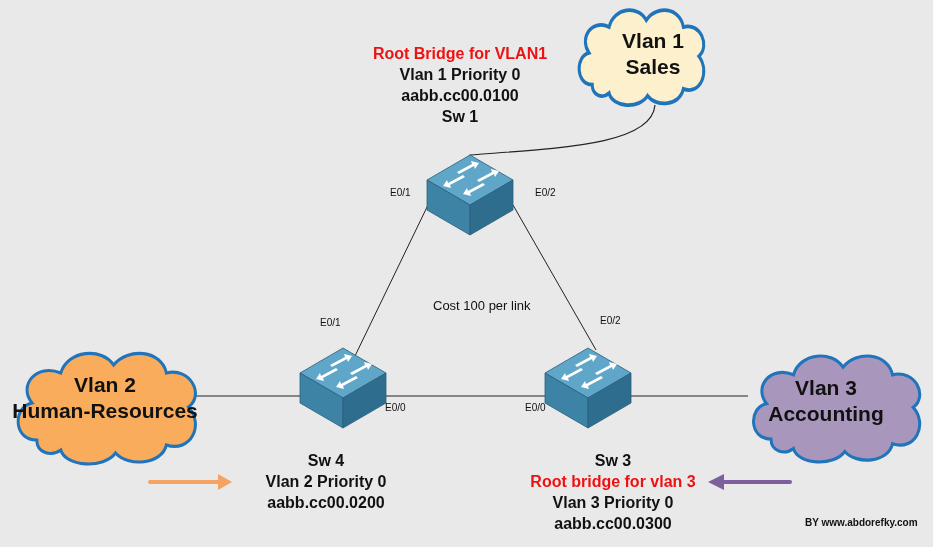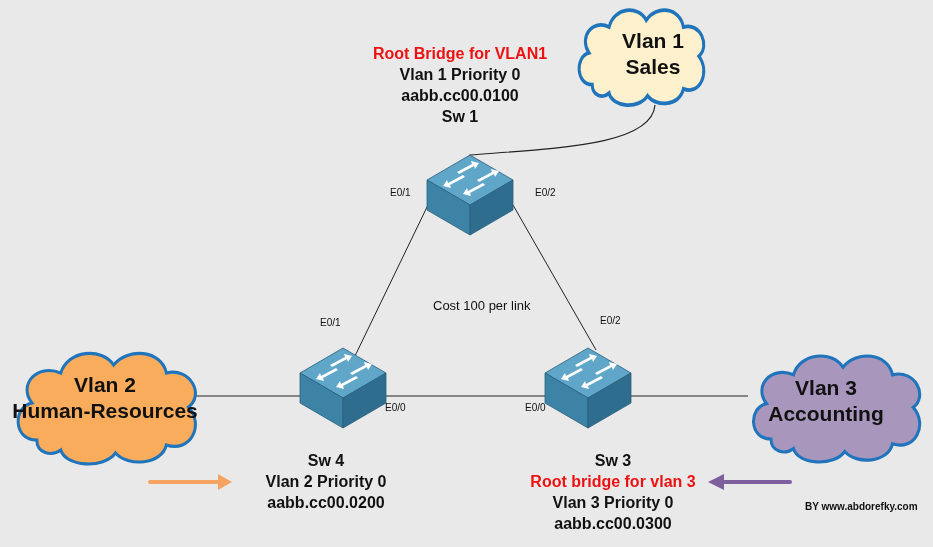--- a/index.html
+++ b/index.html
@@ -109,13 +109,13 @@
 
 <div class="port" style="left:390px; top:187px;">E0/1</div>
 <div class="port" style="left:535px; top:187px;">E0/2</div>
 <div class="port" style="left:320px; top:317px;">E0/1</div>
 <div class="port" style="left:385px; top:402px;">E0/0</div>
 <div class="port" style="left:600px; top:315px;">E0/2</div>
 <div class="port" style="left:525px; top:402px;">E0/0</div>
 
 <div class="port" style="left:433px; top:298px; font-size:13px;">Cost 100 per link</div>
 
-<div class="credit" style="left:805px; top:501px;">BY www.abdorefky.com</div>
+<div class="credit" style="left:805px; top:517px;">BY www.abdorefky.com</div>
 
 </body></html>

